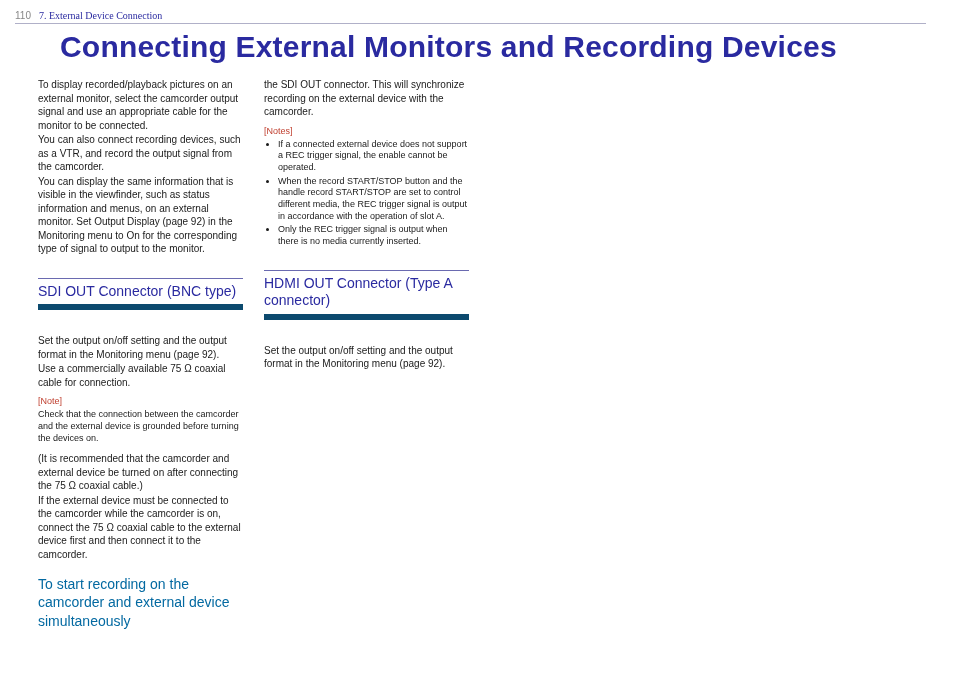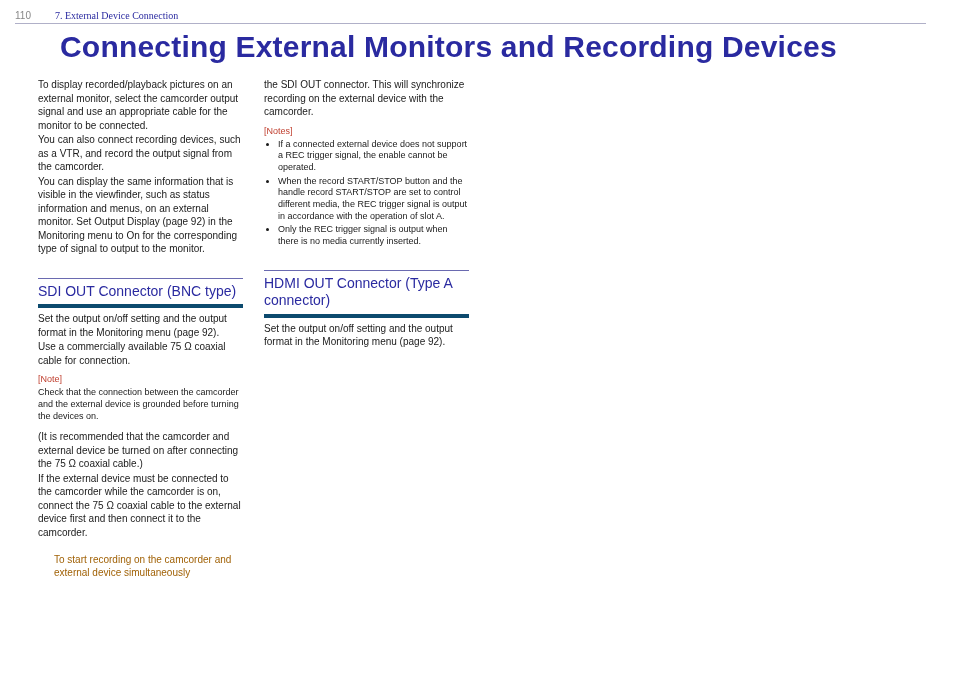--- a/index.html
+++ b/index.html
@@ -21,21 +21,21 @@
     display: flex;
     align-items: baseline;
     font-size: 10px;
     color: #3a3aa8;
     margin-bottom: 2px;
     padding-left: 0;
   }
   .page-num {
     color: #888;
     font-size: 10px;
-    margin-right: 24px;
+    margin-right: 8px;
   }
   .section-label {
     color: #2a2aa0;
     font-size: 10px;
     font-family: Liberation Serif, serif;
   }
   .hr-top {
     border: none;
     border-top: 1px solid #b0b0c8;
     margin: 2px 0 6px 0;
@@ -58,32 +58,32 @@
     line-height: 1.35;
   }
   .para {
     margin: 0 0 1px 0;
   }
   h2.subhead {
     font-size: 14px;
     font-weight: 400;
     color: #2a2aa0;
     border-top: 1px solid #6a6ab0;
-    border-bottom: 4px solid #0c4a6e;
+    border-bottom: 6px solid #0c4a6e;
     padding: 4px 0 4px 0;
-    margin: 22px 0 4px 0;
+    margin: 22px 0 24px 0;
     line-height: 1.25;
     font-family: "Segoe UI Light", "Segoe UI", Arial, sans-serif;
     font-stretch: condensed;
   }
   h3.subsub {
-    font-size: 10px;
+    font-size: 14px;
     font-weight: 400;
-    color: #a16207;
-    margin: 14px 0 10px 16px;
+    color: #0369a1;
+    margin: 14px 0 10px 0;
     line-height: 1.3;
     font-stretch: condensed;
   }
   .note-label {
     color: #c04030;
     font-size: 9px;
     margin: 6px 0 2px 0;
   }
   .note-text {
     font-size: 9px;

